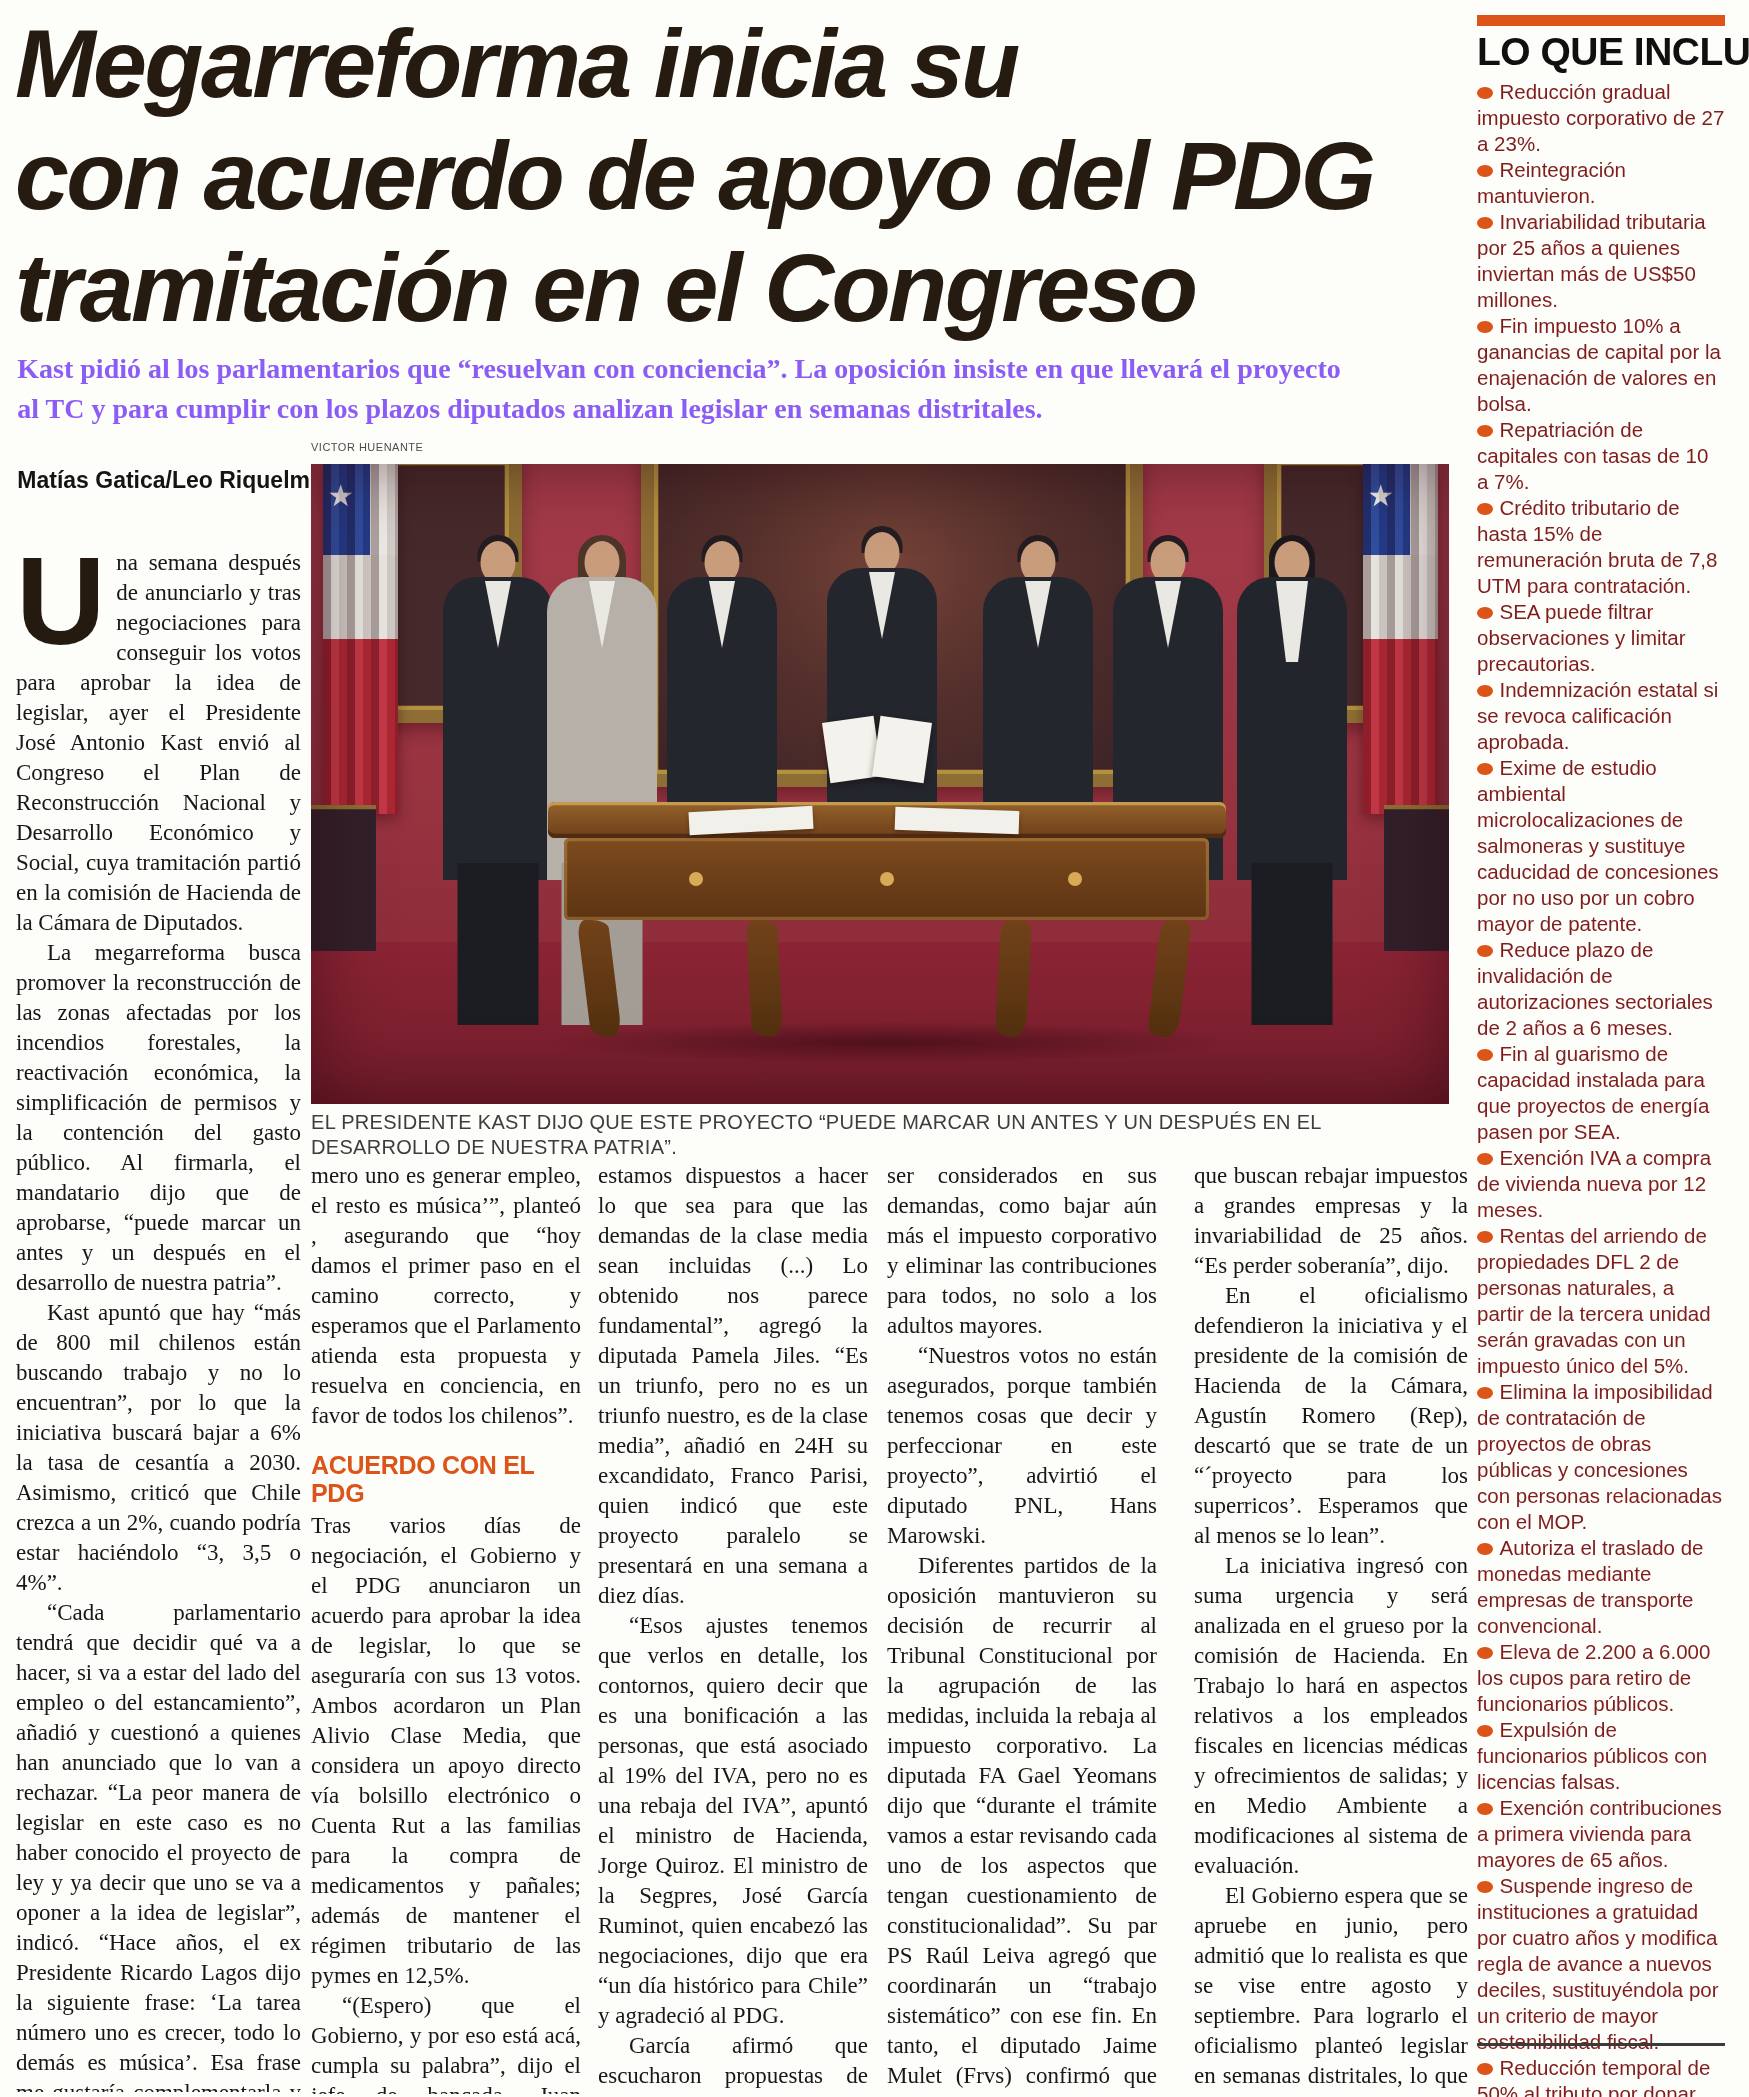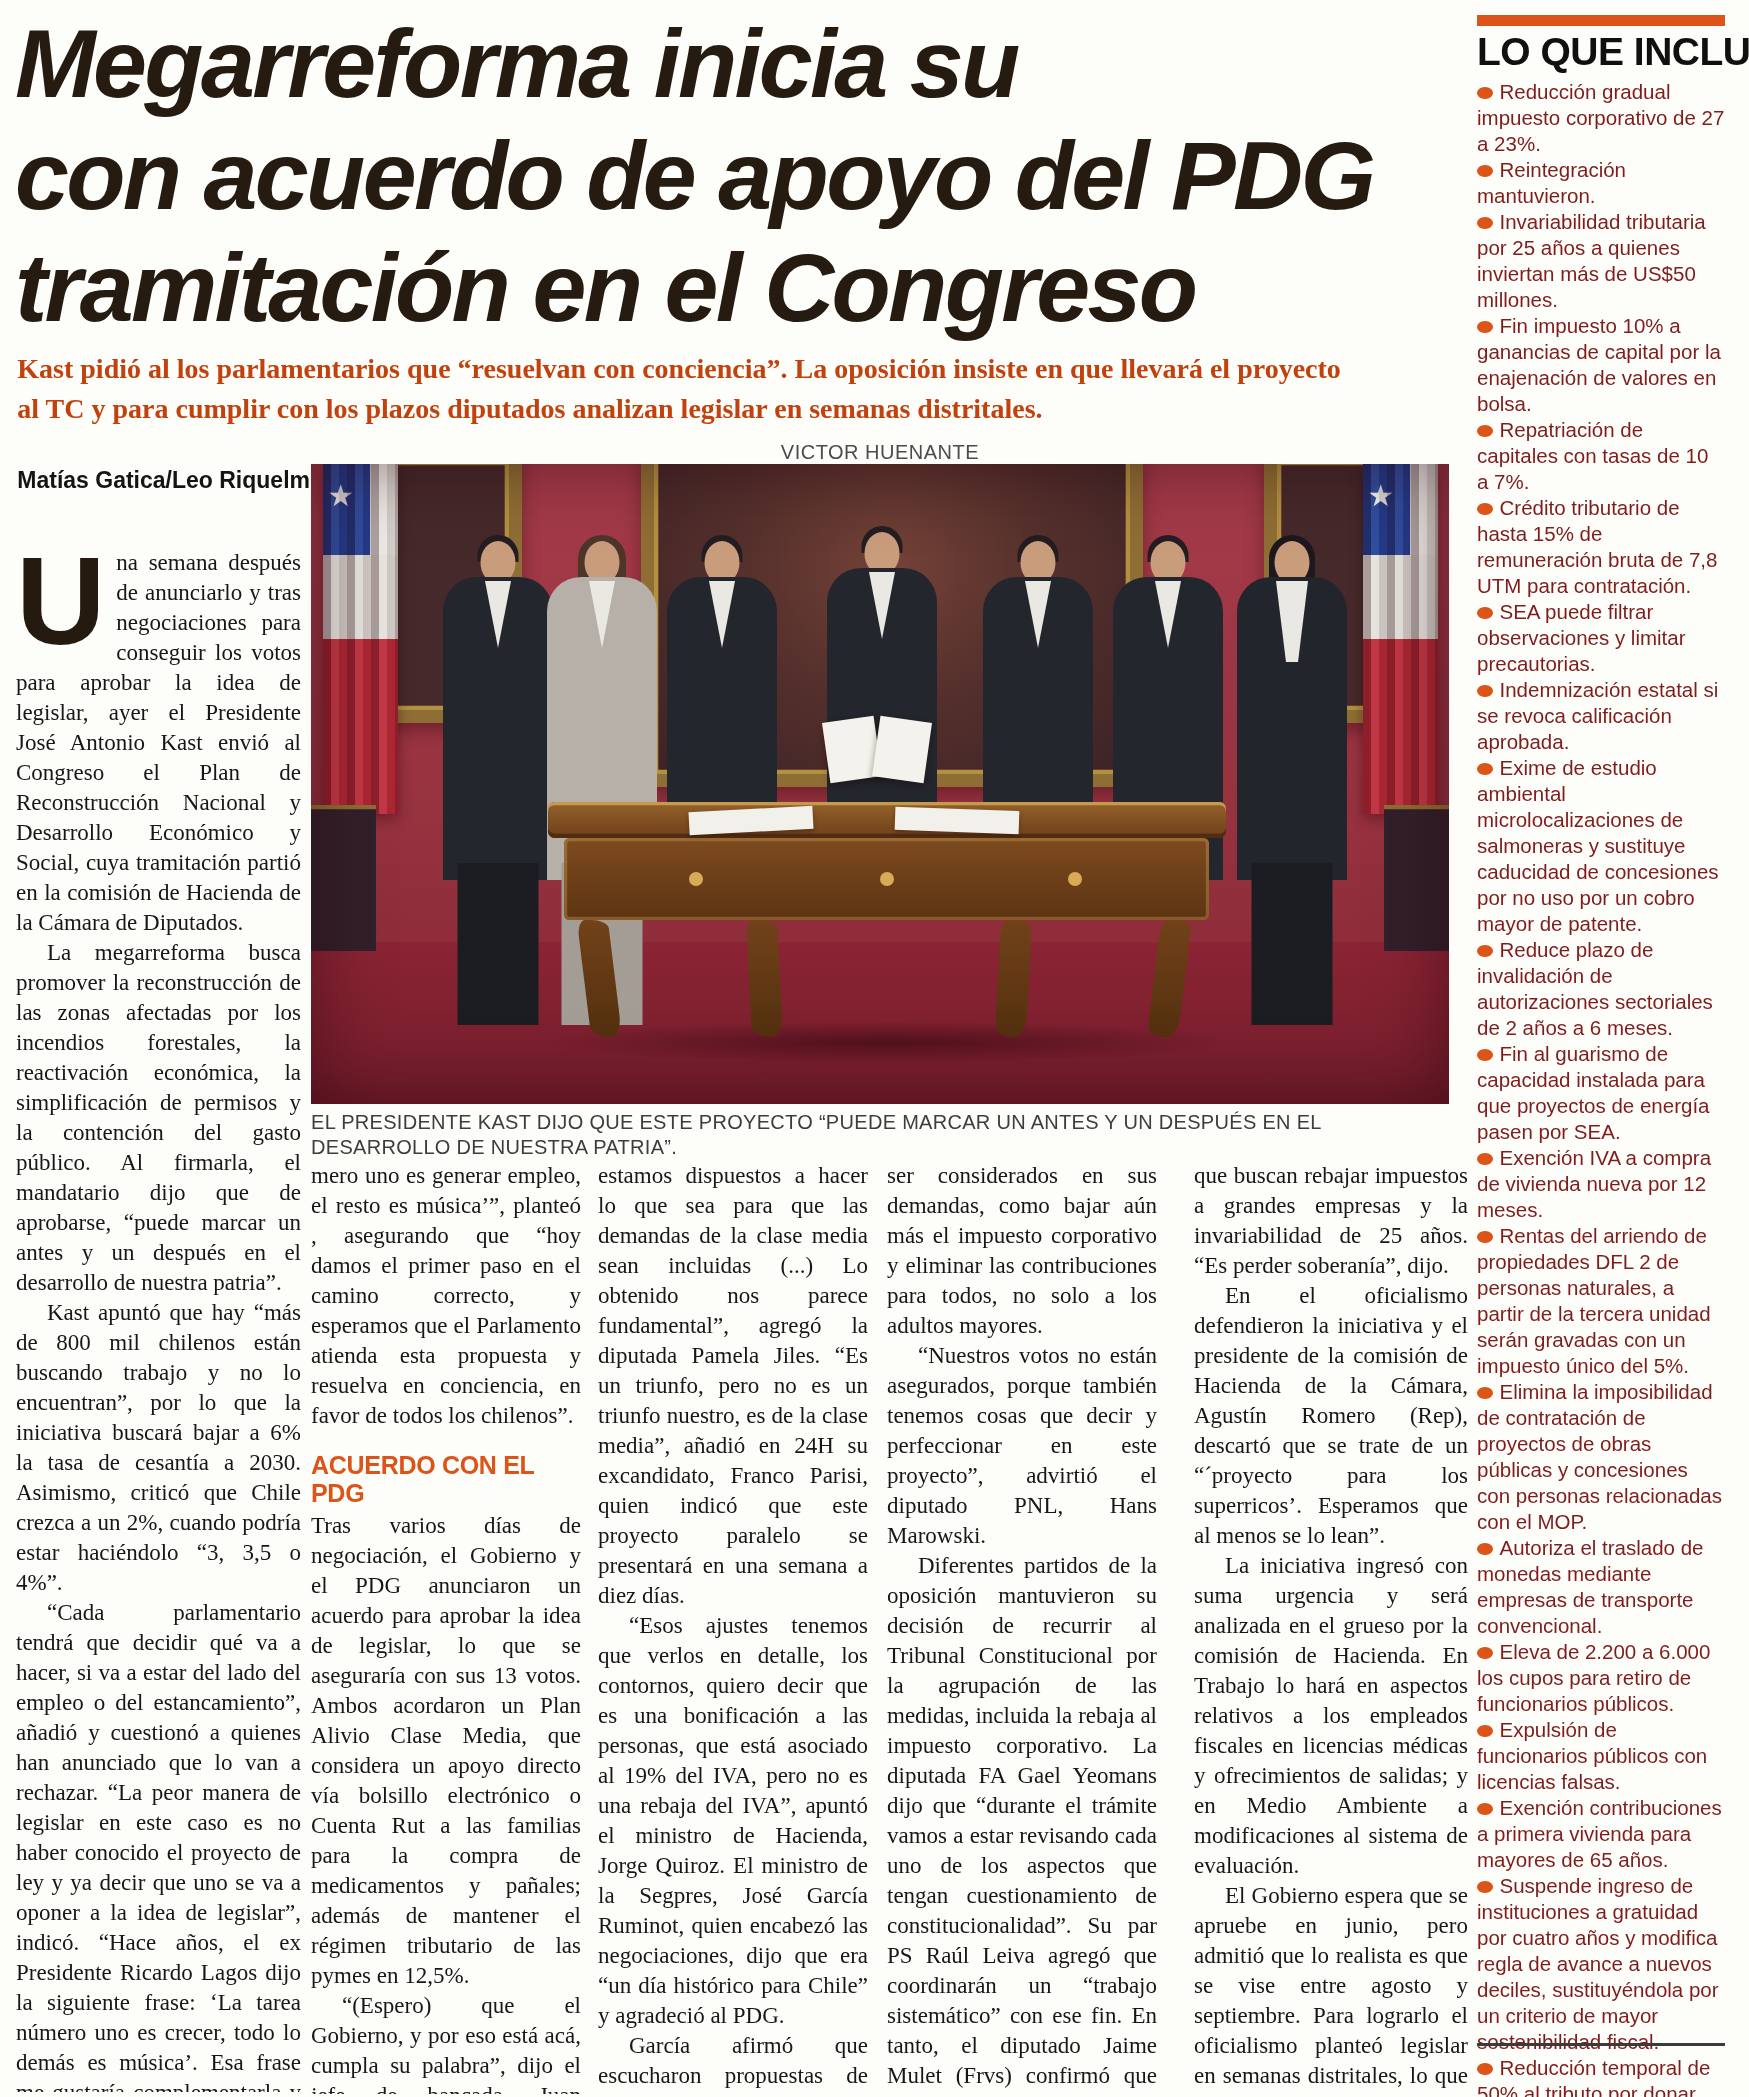--- a/index.html
+++ b/index.html
@@ -4,27 +4,27 @@
 <style>
   html,body{margin:0;padding:0;background:#e8e8e4;}
   .page{position:relative;width:1749px;height:2097px;background:#fdfdfa;overflow:hidden;
         font-family:"Liberation Serif",serif;color:#161616;}
 
   
   .headline{position:absolute;left:15px;top:7.6px;width:1449px;color:#251b10;
             font-family:"Liberation Sans",sans-serif;font-weight:700;
             font-size:97px;line-height:112px;letter-spacing:-2.7px;font-style:italic;}
   .headline div{white-space:nowrap;}
-  .subheadline{position:absolute;left:17.3px;top:349px;width:1346px;color:#c2410c;
+  .subheadline{position:absolute;left:17.3px;top:349px;width:1346px;color:#8b5cf6;
                font-family:"Liberation Serif",serif;font-weight:700;
                font-size:28px;line-height:40px;}
   .byline{position:absolute;left:17.3px;top:467px;font-family:"Liberation Sans",sans-serif;
           font-weight:700;font-size:23px;color:#141414;}
-  .photo-credit{position:absolute;left:311px;top:441px;width:1138px;text-align:center;
-                font-family:"Liberation Sans",sans-serif;font-size:20px;letter-spacing:0.5px;
+  .photo-credit{position:absolute;left:311px;top:441px;width:1138px;text-align:left;
+                font-family:"Liberation Sans",sans-serif;font-size:11px;letter-spacing:0.5px;
                 color:#4c4c4c;}
 
   
   .photo{position:absolute;left:311px;top:464px;width:1138px;height:640px;overflow:hidden;
          background:linear-gradient(180deg,#a53b4a 0%,#97323f 55%,#8d2c3a 78%);}
   .photo *{position:absolute;}
   .carpet{left:0;top:478px;width:1138px;height:162px;z-index:1;
           background:linear-gradient(180deg,#8b2434 0%,#731d2b 100%);}
   .painting{z-index:0;border:13px solid #8f6e35;box-shadow:inset 0 0 0 4.3px #b3913f, 0 7.6px 16px rgba(40,0,10,.35);}
   .painting.center{left:330px;top:-21.6px;width:476px;height:319px;

